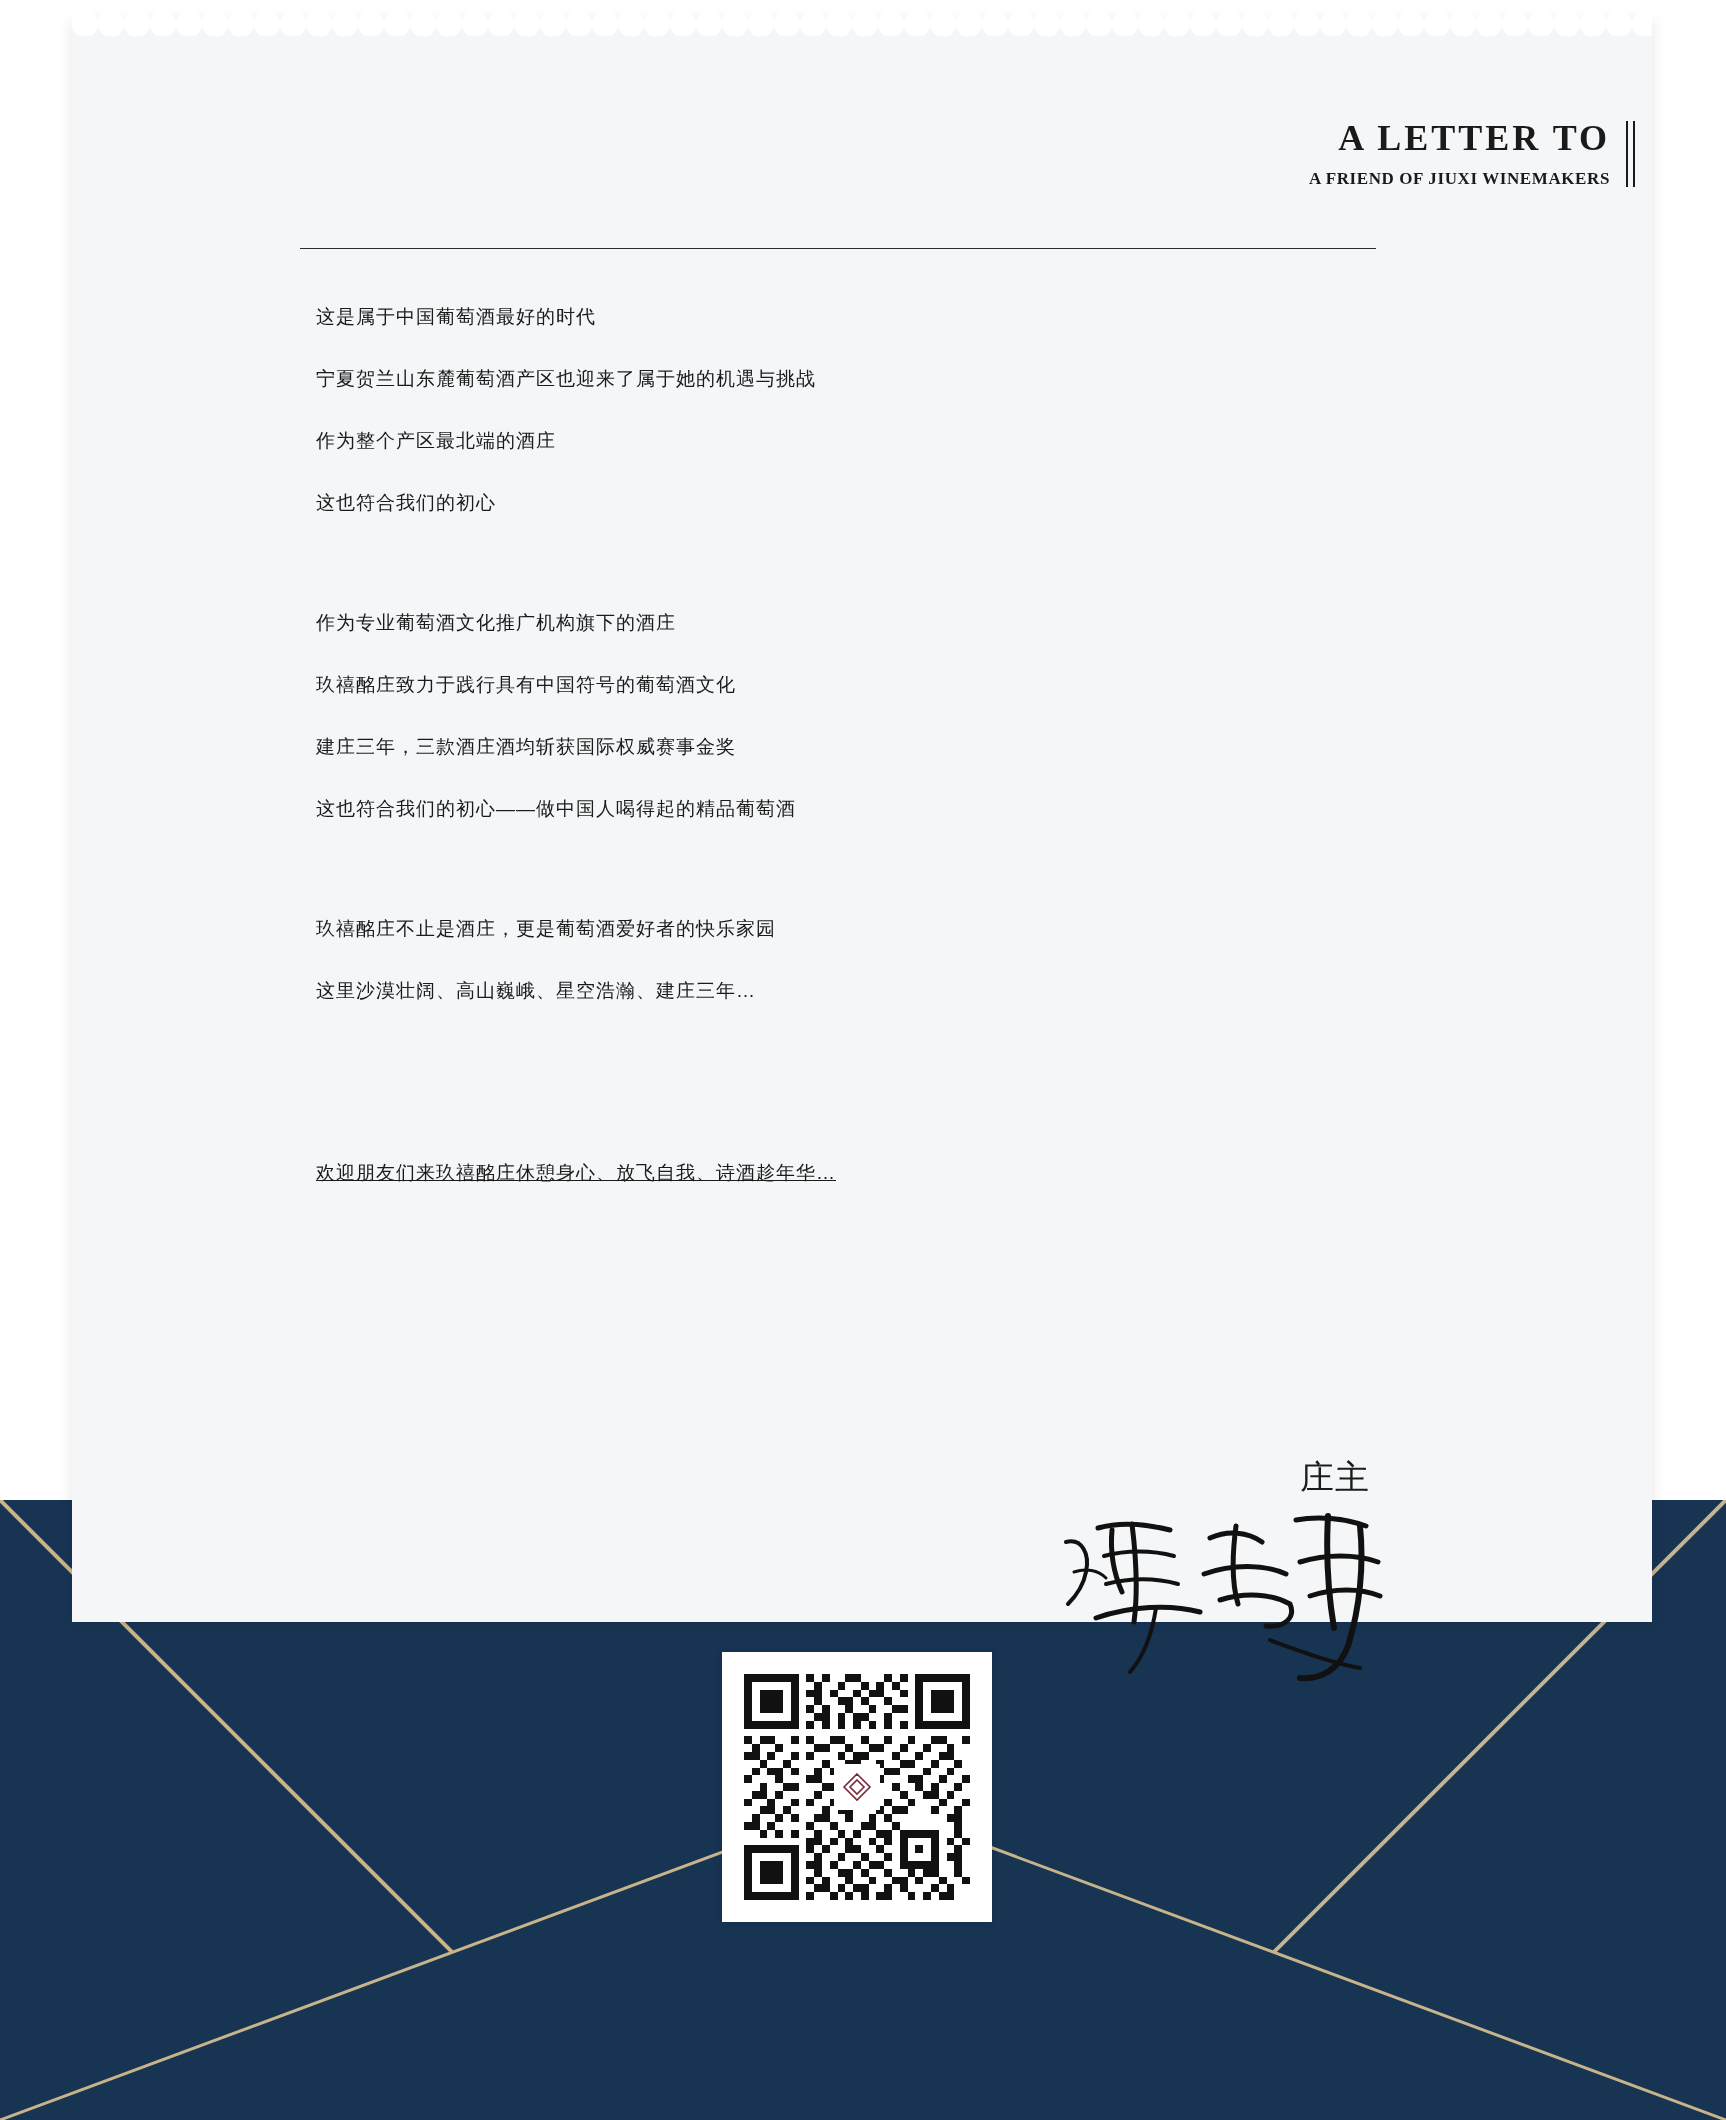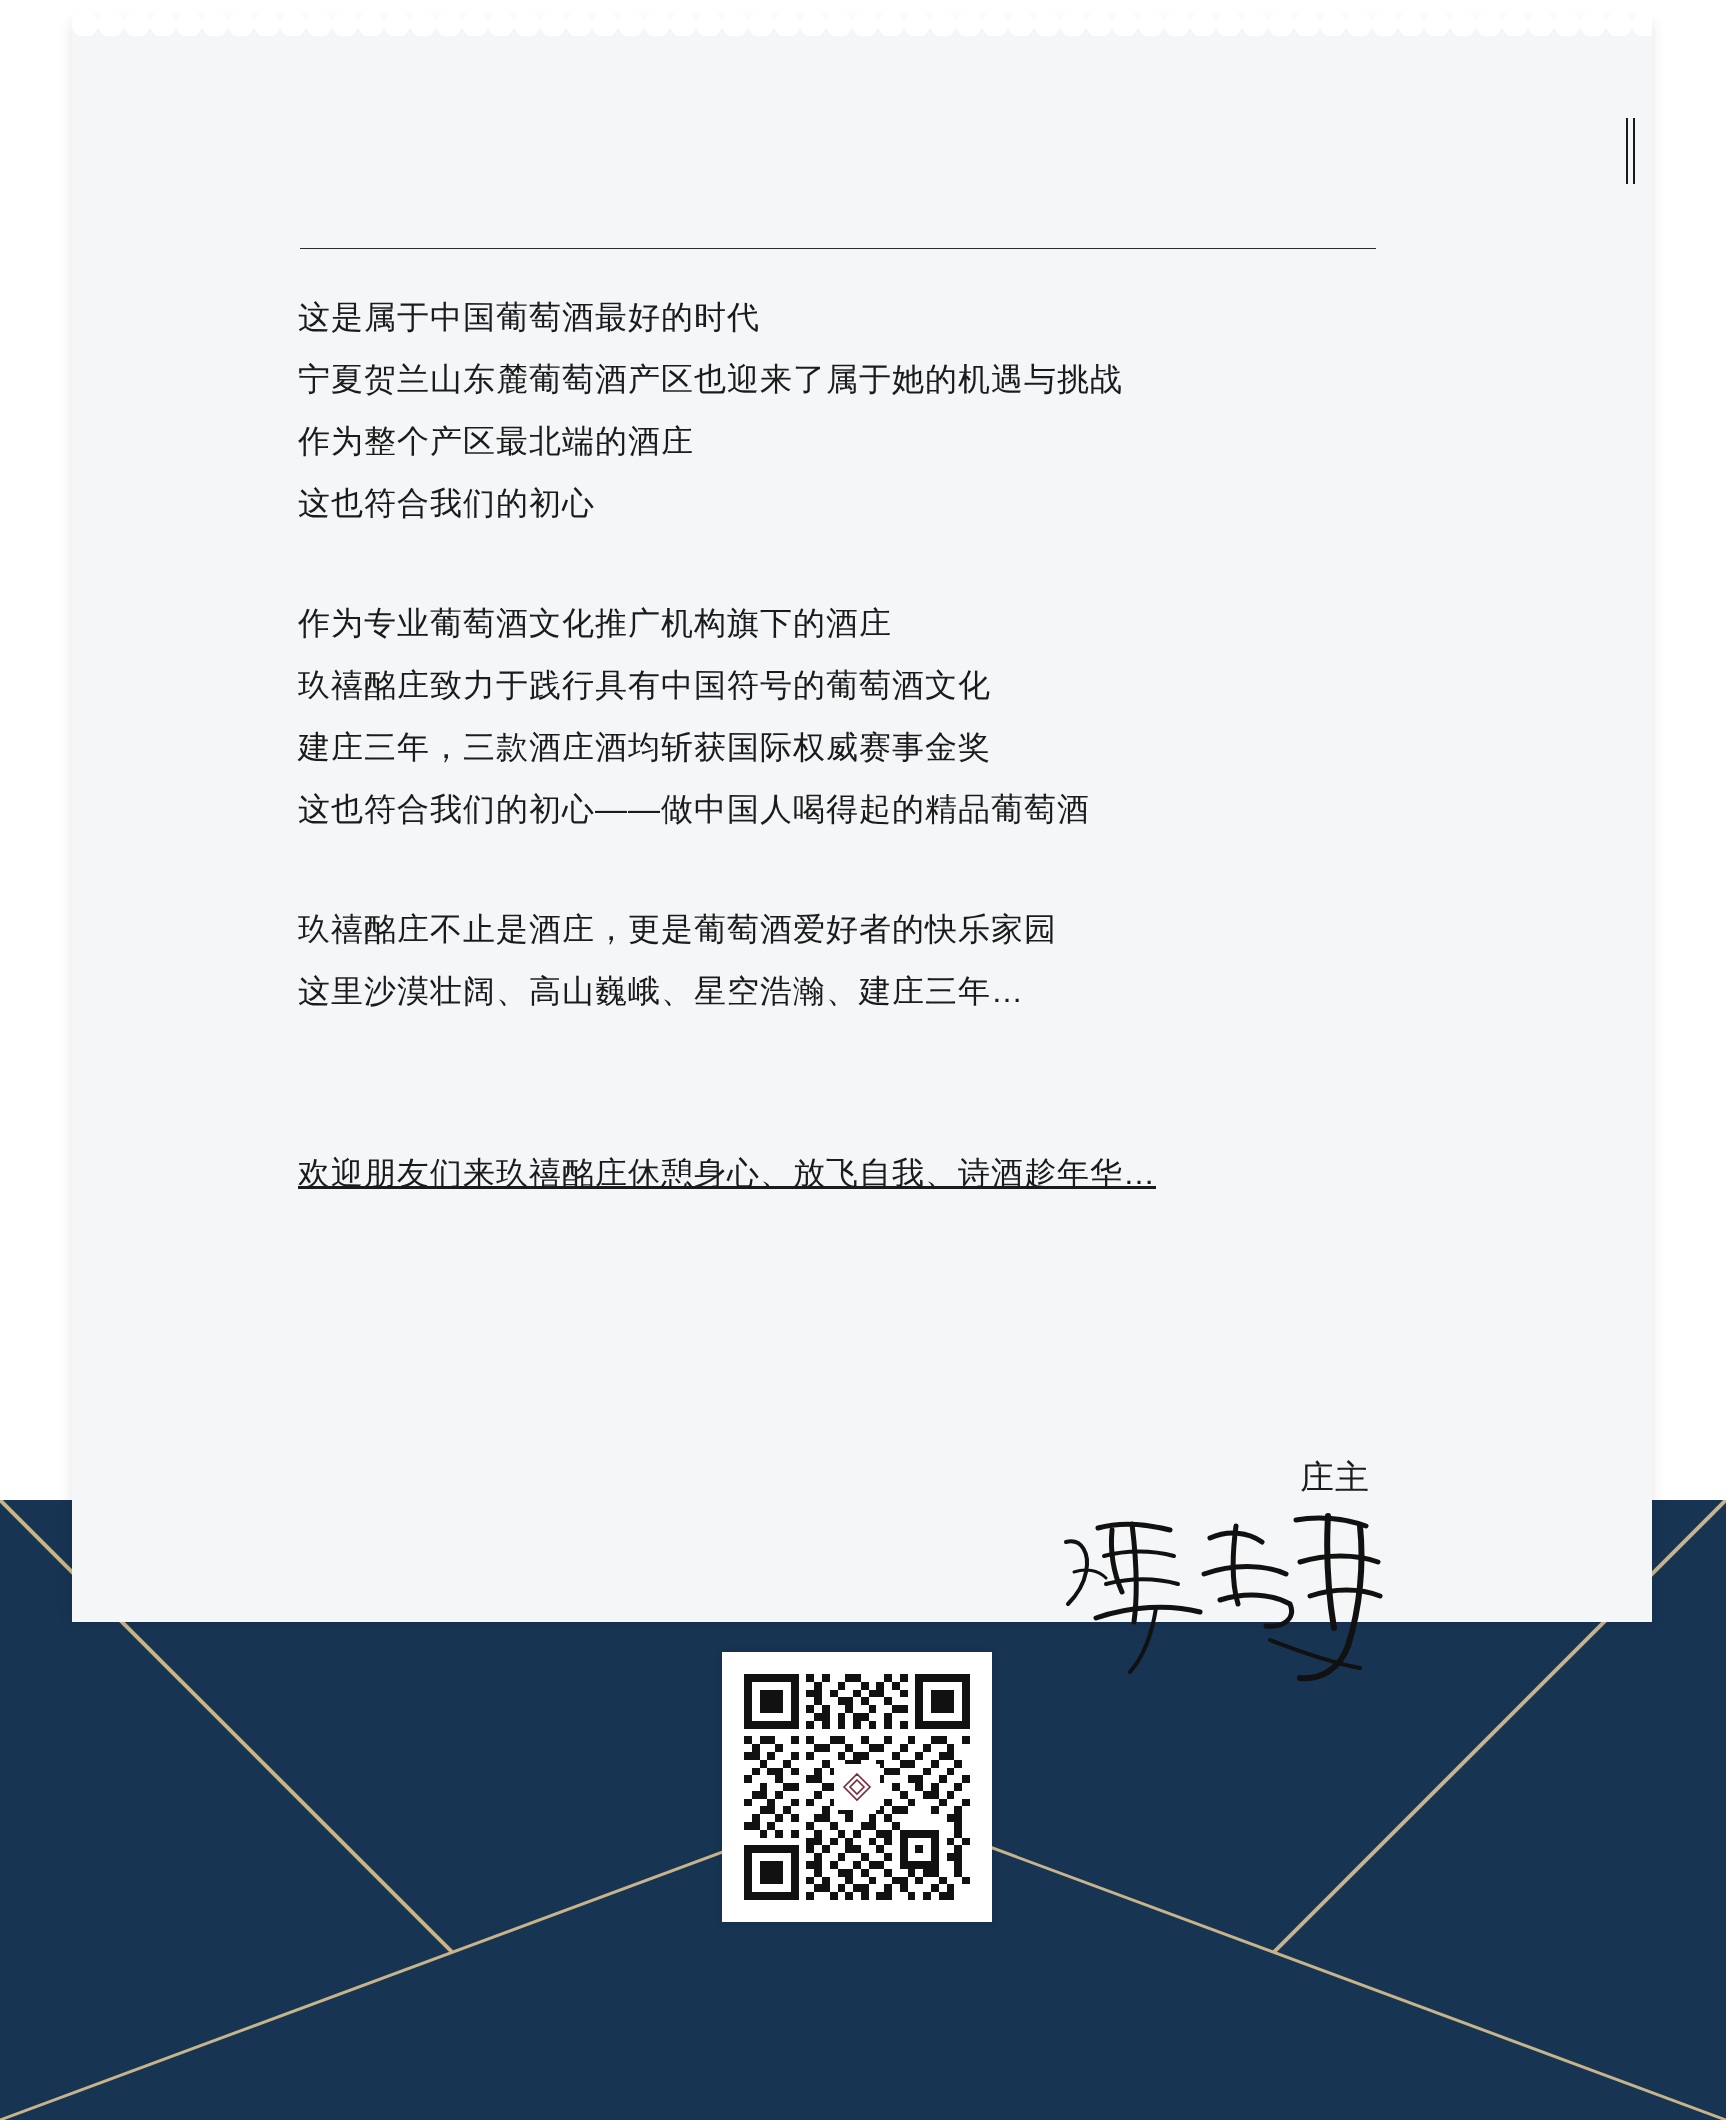--- a/index.html
+++ b/index.html
@@ -132,25 +132,25 @@
     left: 300px;
     top: 248px;
     width: 1076px;
     height: 1px;
     background: #2b2b2b;
   }
 
   
   .letter-body {
     position: absolute;
-    left: 298px;
+    left: 316px;
     top: 286px;
     width: 1120px;
     color: #1b1b1b;
-    font-size: 32px;
+    font-size: 19px;
     line-height: 62px;
     letter-spacing: 1px;
   }
   .para {
     margin: 0 0 58px 0;
   }
   .para:last-child { margin-bottom: 0; text-decoration: underline; }
   .line { white-space: pre-wrap; }
 
   
@@ -225,20 +225,24 @@
       <line x1="0" y1="620" x2="863" y2="300" stroke="#c8b48a" stroke-width="3"></line>
       <line x1="863" y1="300" x2="1726" y2="620" stroke="#c8b48a" stroke-width="3"></line>
     </svg>
   </div>
 
   <div class="paper"></div>
   <div class="scallop"></div>
 
   <div class="header">
     <div class="header-inner">
+      <div class="header-text">
+        <div class="title-main">A LETTER TO</div>
+        <div class="title-sub">A FRIEND OF JIUXI WINEMAKERS</div>
+      </div>
       <span class="title-bars">
           <i></i>
           <i></i>
         </span>
     </div>
   </div>
 
   <div class="rule"></div>
 
   <div class="letter-body">

